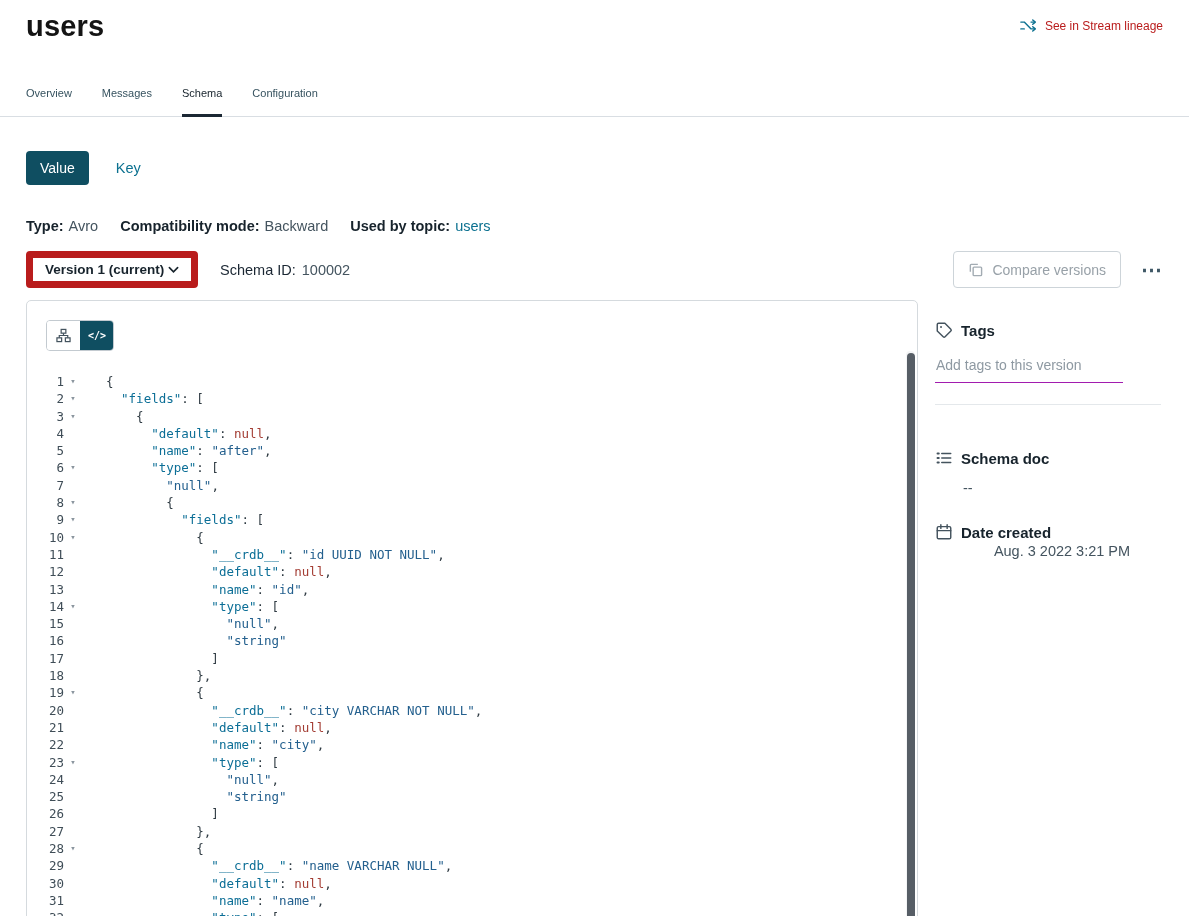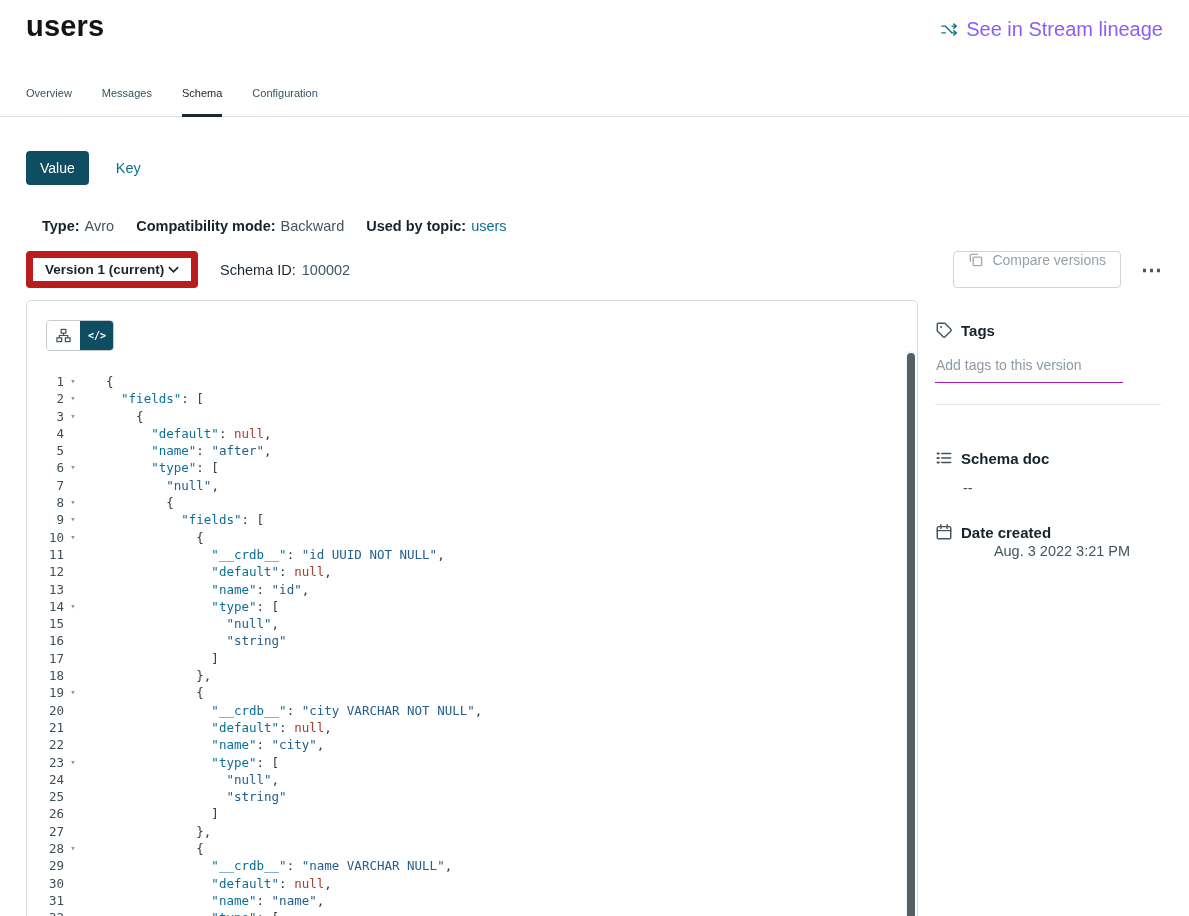--- a/index.html
+++ b/index.html
@@ -8,45 +8,45 @@
     background: #ffffff;
     font-family: "Liberation Sans", sans-serif;
     color: #1b2733;
     overflow: hidden;
     position: relative;
   }
 
   
   .header { display: flex; align-items: flex-start; justify-content: space-between; padding: 10px 26px 0; }
   .page-title { font-size: 29px; font-weight: 700; color: #141414; letter-spacing: .2px; }
-  .lineage-link { display: flex; align-items: center; gap: 8px; color: #8b5cf6; font-size: 20px; font-weight: 500; margin-top: 8px; cursor: pointer; }
+  .lineage-link { display: flex; align-items: center; gap: 8px; color: #b91c1c; font-size: 12px; font-weight: 500; margin-top: 8px; cursor: pointer; }
 
   
   .tabs { display: flex; gap: 30px; padding: 0 26px; margin-top: 44px; border-bottom: 1px solid #d9dee3; }
   .tab { padding-bottom: 15px; font-size: 11px; color: #36525f; cursor: pointer; }
   .tab.active { color: #17232c; font-weight: 500; border-bottom: 3px solid #1b2733; margin-bottom: -1px; }
 
   
   .toggle-row { display: flex; align-items: center; padding: 0 26px; margin-top: 34px; }
   .value-btn { background: #0f4e61; color: #fff; font-size: 14px; padding: 9px 14px; border-radius: 4px; border: none; cursor: pointer; font-family: inherit; }
   .key-link { margin-left: 27px; color: #0c7190; font-size: 14.5px; cursor: pointer; }
 
   
-  .meta-row { display: flex; align-items: center; padding: 0 42px; margin-top: 33px; font-size: 14.5px; color: #44545f; }
+  .meta-row { display: flex; align-items: center; padding: 0 26px; margin-top: 33px; font-size: 14.5px; color: #44545f; }
   .meta-group { margin-right: 22px; display: flex; gap: 5px; }
   .meta-label { font-weight: 700; color: #17232c; }
   .topic-link { color: #0c7190; cursor: pointer; }
 
   
   .version-bar { display: flex; align-items: center; padding: 0 26px; margin-top: 17px; }
   .version-select { width: 172px; height: 37px; border: 7px solid #b91c1c; border-radius: 4px; display: flex; align-items: center; justify-content: space-between; padding: 0 12px; font-size: 13.5px; color: #17232c; background: #fff; cursor: pointer; font-weight: bold; }
   .schema-id-label { font-weight: 400; margin-left: 22px; font-size: 14.5px; }
   .schema-id-value { margin-left: 6px; color: #44545f; font-size: 14.5px; }
   .actions { margin-left: auto; display: flex; align-items: center; gap: 16px; }
-  .btn-compare { height: 37px; display: flex; gap: 9px; padding: 0 14px; border: 1px solid #cdd4d9; border-radius: 4px; color: #98a1a8; font-size: 14px; background: #fff; font-family: inherit; }
+  .btn-compare { height: 37px; display: flex; align-items: center; gap: 9px; padding: 0 14px; border: 1px solid #cdd4d9; border-radius: 4px; color: #98a1a8; font-size: 14px; background: #fff; font-family: inherit; }
   .btn-evolve { height: 37px; display: flex; align-items: center; gap: 9px; padding: 0 14px; border: 1px solid #0c7190; border-radius: 4px; color: #0c7190; font-size: 14px; font-weight: 500; background: #fff; cursor: pointer; font-family: inherit; }
   .more-btn { color: #3f5866; font-size: 21px; font-weight: 700; letter-spacing: 1px; line-height: 1; margin-left: 4px; background: none; border: none; cursor: pointer; }
 
   
   .main { display: flex; align-items: flex-start; padding: 0 26px; margin-top: 12px; }
 
   .code-panel { position: relative; width: 892px; height: 700px; border: 1px solid #d5dade; border-radius: 5px; overflow: hidden; background: #fff; }
   .toolbar { padding: 19px 0 0 19px; }
   .btn-group { display: inline-flex; border: 1px solid #c3cad0; border-radius: 4px; overflow: hidden; }
   .tool-btn { width: 33px; height: 29px; display: flex; align-items: center; justify-content: center; background: #fff; cursor: pointer; border: none; }

